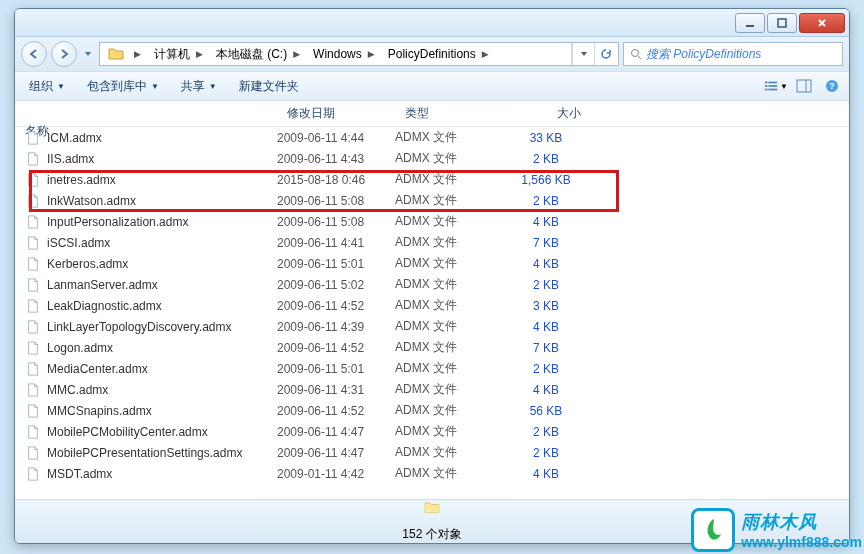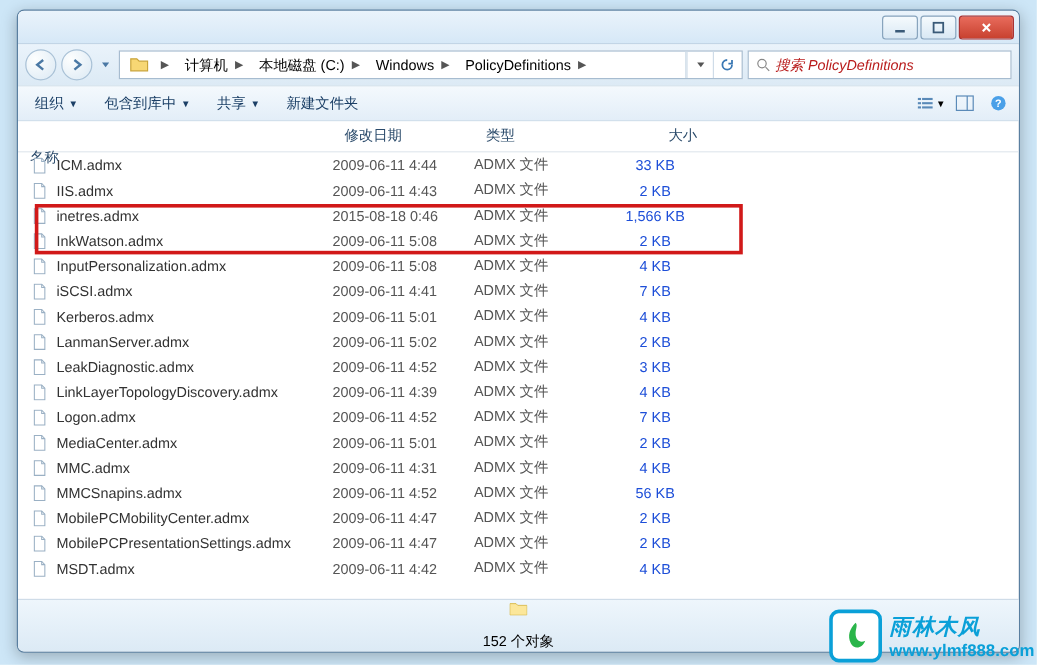--- a/index.html
+++ b/index.html
@@ -83,21 +83,21 @@
   border-left: 1px solid #cfdce8;
   height: 100%;
 }
 .bc-btn { width: 22px; height: 100%; display:flex; align-items:center; justify-content:center; border-left:1px solid #cfdce8; }
 .searchbox {
   width: 220px; height: 24px;
   background: #fff;
   border: 1px solid #a7bcd0;
   display: flex; align-items: center;
   padding: 0 6px;
-  color: #b91c1c;
+  color: #3b82f6;
   font-style: italic;
 }
 .searchbox svg { margin-right: 4px; }
 .toolbar {
   height: 30px;
   background: linear-gradient(#f4f9fd, #e3eef8);
   border-top: 1px solid #d2e0ec;
   border-bottom: 1px solid #d2e0ec;
   display: flex;
   align-items: center;
@@ -478,21 +478,21 @@
           <span class="dt">2009-06-11 4:47</span>
           <span class="tp">ADMX 文件</span>
           <span class="sz">2 KB</span>
         </div>
         <div class="row">
           <svg class="fi" viewBox="0 0 14 16">
             <path d="M2 1h7l3 3v11H2z" fill="#fff" stroke="#9ab0c4"></path>
             <path d="M9 1v3h3" fill="none" stroke="#9ab0c4"></path>
           </svg>
           <span class="nm">MSDT.admx</span>
-          <span class="dt">2009-06-11 4:42</span>
+          <span class="dt">2009-01-11 4:42</span>
           <span class="tp">ADMX 文件</span>
           <span class="sz">4 KB</span>
         </div>
       </div>
     <div class="hlbox"></div>
   </div>
 
   <div class="statusbar">
     <svg class="bigfolder" viewBox="0 0 32 28">
         <path d="M2 6h10l3 3h15v16H2z" fill="#fce79a" stroke="#d8b84a"></path>

